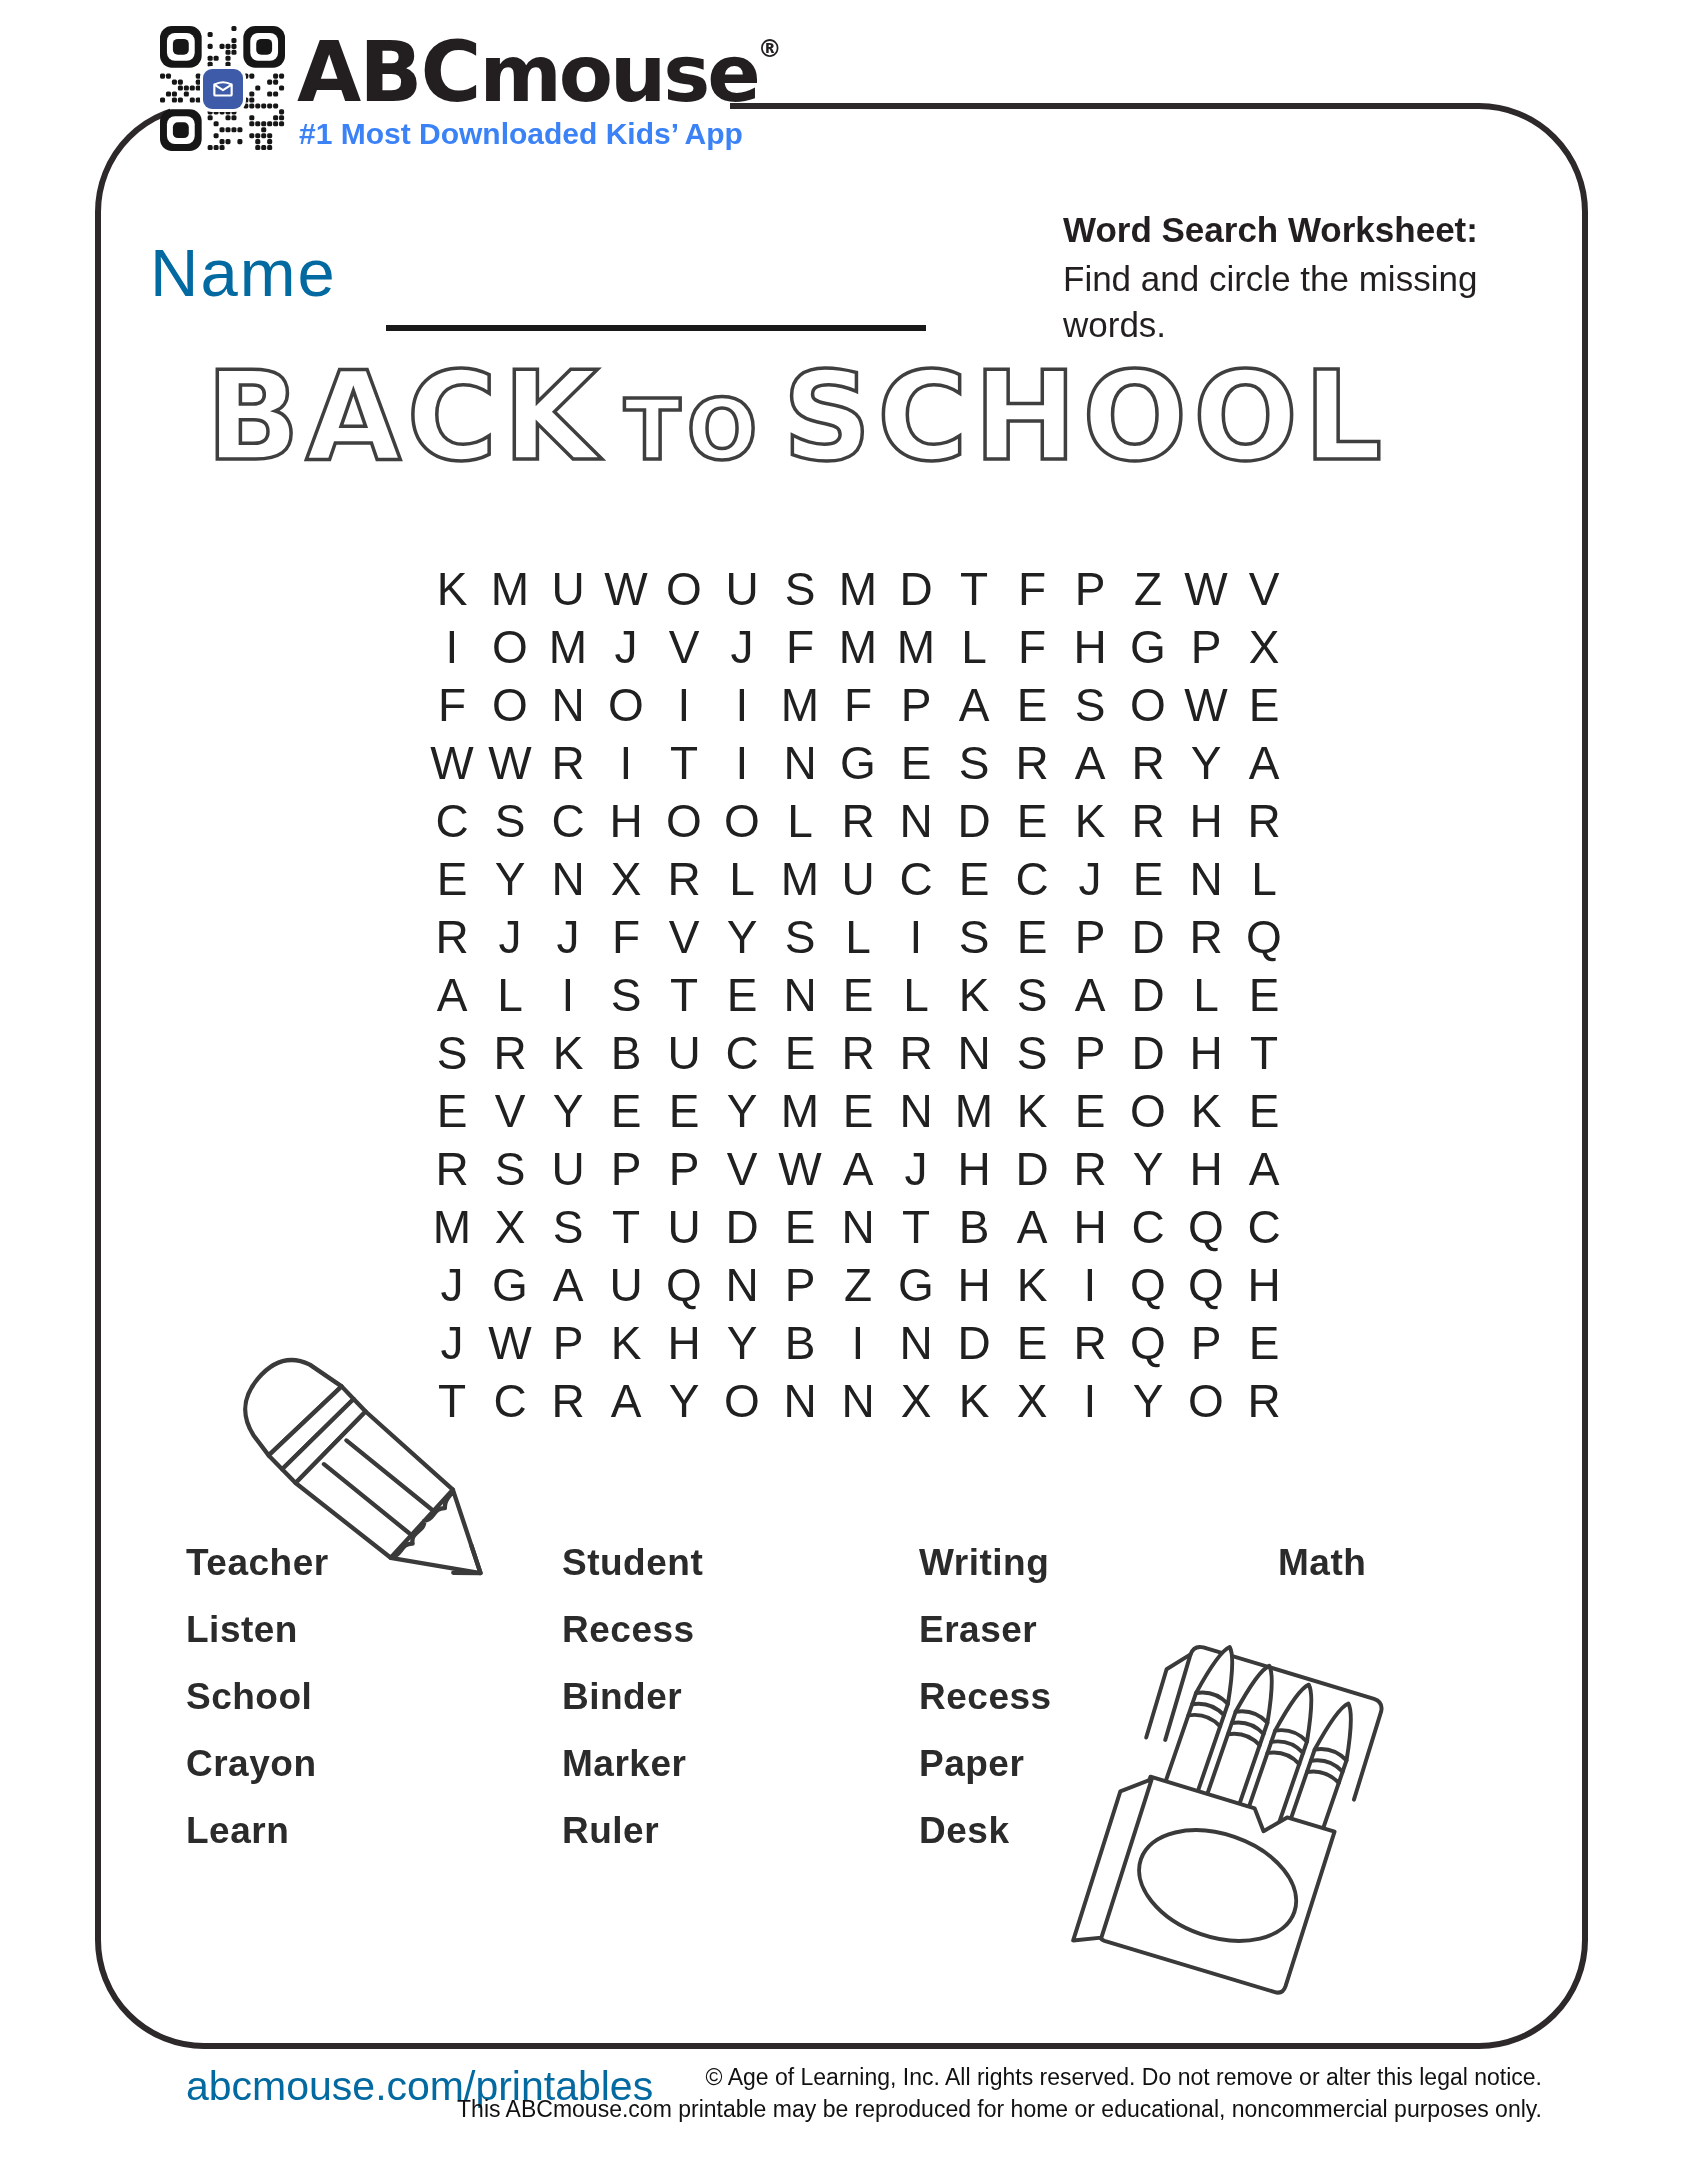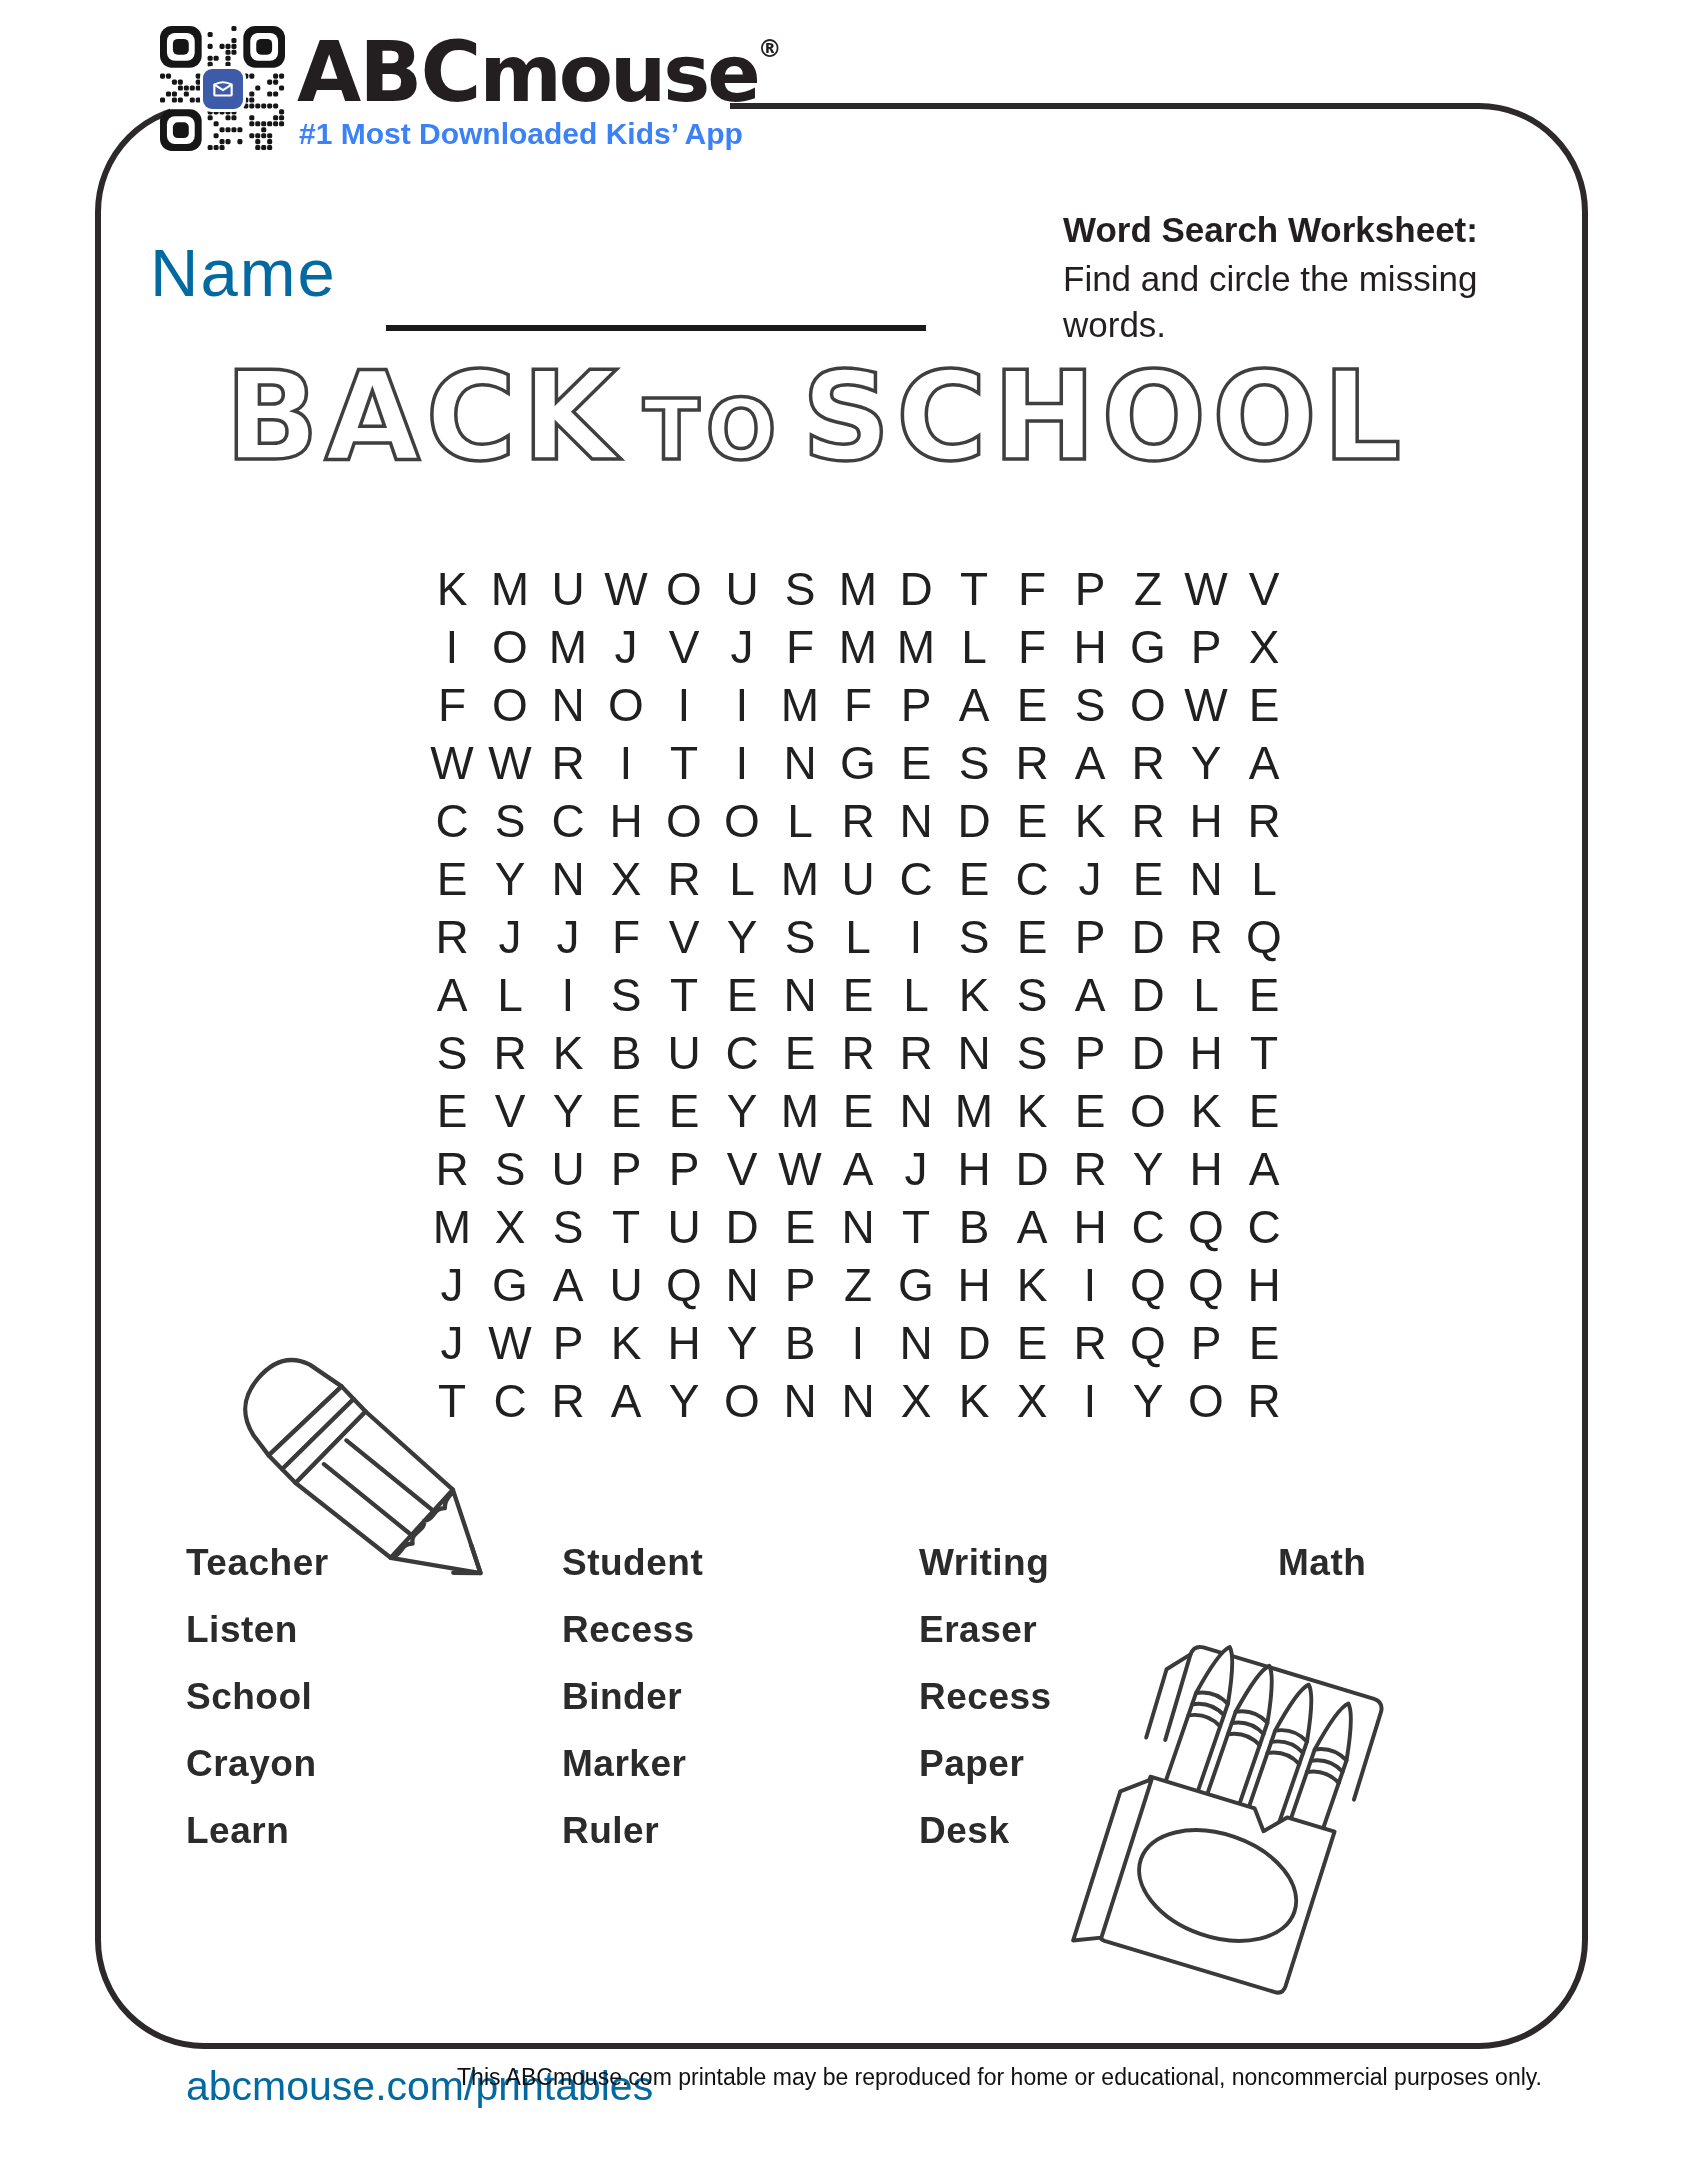--- a/index.html
+++ b/index.html
@@ -33,21 +33,21 @@
   .name-label { position:absolute; left:150px; top:234px; font-size:67px; font-weight:400; letter-spacing:2px; color:#0369a1; }
   .name-line { position:absolute; left:386px; top:325px; width:540px; height:6px; background:#191919; }
   .ws-block { position:absolute; left:1053px; top:210px; width:475px;margin-left:10px; }
   .ws-title { font-size:35px; font-weight:700; margin:0 0 6px 0; }
   .ws-instr { font-size:35px; font-weight:400; line-height:46px; }
 
   
   .puzzle-title {
     position:absolute; left:0; width:1594px; top:345px; text-align:center; white-space:nowrap;
     color:#fff; -webkit-text-stroke:3.5px #3f3f3f; text-stroke:3.5px #3f3f3f;
-    font-family:"DejaVu Sans",sans-serif; font-weight:800; letter-spacing:6px;padding-left:19px;
+    font-family:"DejaVu Sans",sans-serif; font-weight:800; letter-spacing:6px;
   }
   .pt-big { font-size:123px; }
   .pt-small { font-size:83px; margin:0 8px; }
 
   
   .grid {
     position:absolute; left:423px; top:560px;
     display:grid; grid-template-columns:repeat(15, 58px); grid-auto-rows:58px;
     justify-items:center; align-items:center;
     font-size:46px; font-weight:400; color:#202020;
@@ -522,17 +522,18 @@
           <path d="M186,144 Q203,135 220,144" fill="none"></path>
         <path d="M38,200 L148,196 L164,215 L182,194 L232,192 L236,356 Q236,365 227,365 L48,372 Q40,372 40,363 Z"></path>
         <path d="M40,202 L14,224 L18,382 L44,370 Z"></path>
         <ellipse cx="138" cy="282" rx="82" ry="52" fill="none"></ellipse>
       </g>
     </svg>
   </div>
 
   <div class="footer-site">abcmouse.com/printables</div>
   <div class="footer-legal">
+    <div>© Age of Learning, Inc. All rights reserved. Do not remove or alter this legal notice.</div>
     <div>This ABCmouse.com printable may be reproduced for home or educational, noncommercial purposes only.</div>
   </div>
 
 </div>
 
 
 </body></html>

